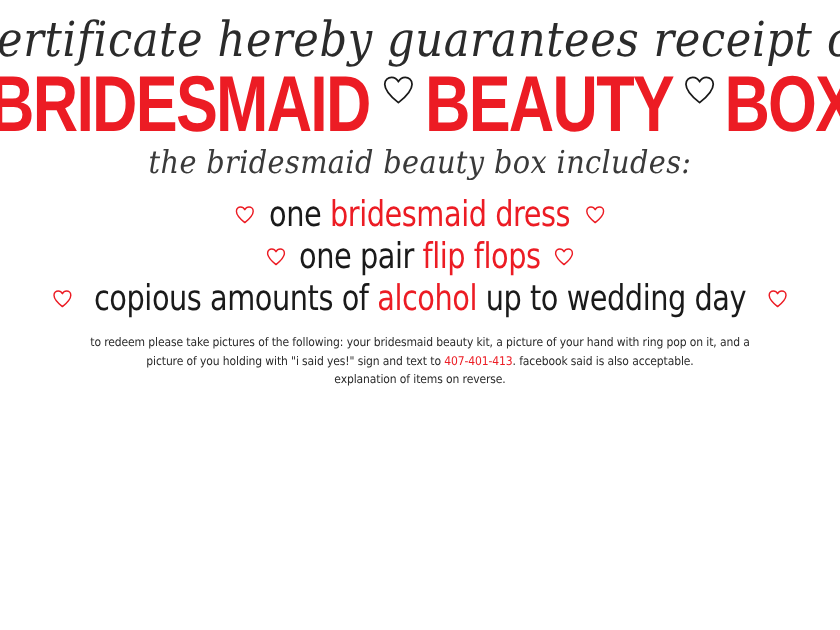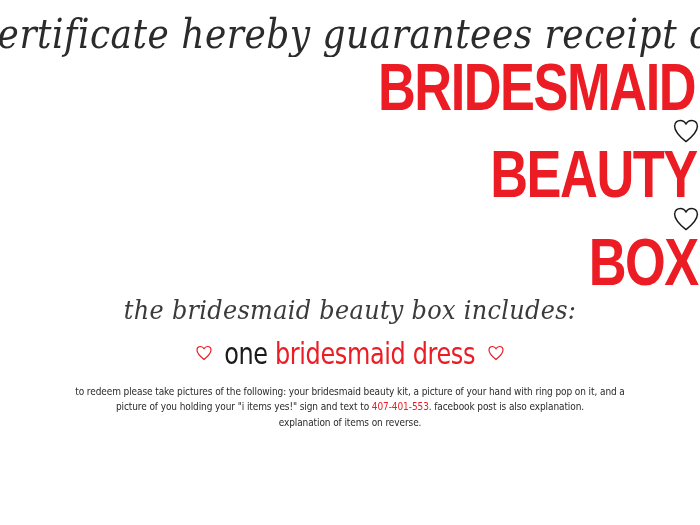--- a/index.html
+++ b/index.html
@@ -29,27 +29,26 @@
     letter-spacing:0.5px;
     white-space:nowrap;
     margin-top:14px;
     transform:scaleY(1.12);
     transform-origin:center top;
   }
 
   
   .title-row {
     display:flex;
-    align-items:flex-end;
+    align-items:flex-start;
     justify-content:center;
     width:700px;
     margin-top:12px;
     gap:5px;
     white-space:nowrap;
-    flex-direction:column;
   }
   .title-word {
     font-family:"Liberation Sans", sans-serif;
     font-weight:700;
     font-size:54px;
     line-height:0.95;
     color:#ec1c24;
     letter-spacing:-1.5px;
     transform:scaleY(1.22) scaleX(0.97);
     transform-origin:center center;
@@ -161,27 +160,53 @@
       </span>
       <span class="item-text"><span>one </span><span class="hl">bridesmaid dress</span><span></span></span>
       <span class="bullet-heart">
         <svg viewBox="0 0 32 30">
             <path d="M16 28 C6 20 2 14 2 9 C2 4.5 5.5 2 9 2 C12 2 14.6 3.8 16 6.5 C17.4 3.8 20 2 23 2 C26.5 2 30 4.5 30 9 C30 14 26 20 16 28 Z" fill="none" stroke="#ec1c24" stroke-width="2.4" stroke-linejoin="round"></path>
           </svg>
       </span>
     </div>
 
 
-
-
-
-
-
+    <div class="item-row">
+      <span class="bullet-heart">
+        <svg viewBox="0 0 32 30">
+            <path d="M16 28 C6 20 2 14 2 9 C2 4.5 5.5 2 9 2 C12 2 14.6 3.8 16 6.5 C17.4 3.8 20 2 23 2 C26.5 2 30 4.5 30 9 C30 14 26 20 16 28 Z" fill="none" stroke="#ec1c24" stroke-width="2.4" stroke-linejoin="round"></path>
+          </svg>
+      </span>
+      <span class="item-text"><span>one pair </span><span class="hl">flip flops</span><span></span></span>
+      <span class="bullet-heart">
+        <svg viewBox="0 0 32 30">
+            <path d="M16 28 C6 20 2 14 2 9 C2 4.5 5.5 2 9 2 C12 2 14.6 3.8 16 6.5 C17.4 3.8 20 2 23 2 C26.5 2 30 4.5 30 9 C30 14 26 20 16 28 Z" fill="none" stroke="#ec1c24" stroke-width="2.4" stroke-linejoin="round"></path>
+          </svg>
+      </span>
+    </div>
+
+
+
+
+
+    <div class="item-row">
+      <span class="bullet-heart">
+        <svg viewBox="0 0 32 30">
+            <path d="M16 28 C6 20 2 14 2 9 C2 4.5 5.5 2 9 2 C12 2 14.6 3.8 16 6.5 C17.4 3.8 20 2 23 2 C26.5 2 30 4.5 30 9 C30 14 26 20 16 28 Z" fill="none" stroke="#ec1c24" stroke-width="2.4" stroke-linejoin="round"></path>
+          </svg>
+      </span>
+      <span class="item-text"><span>copious amounts of </span><span class="hl">alcohol</span><span> up to wedding day</span></span>
+      <span class="bullet-heart">
+        <svg viewBox="0 0 32 30">
+            <path d="M16 28 C6 20 2 14 2 9 C2 4.5 5.5 2 9 2 C12 2 14.6 3.8 16 6.5 C17.4 3.8 20 2 23 2 C26.5 2 30 4.5 30 9 C30 14 26 20 16 28 Z" fill="none" stroke="#ec1c24" stroke-width="2.4" stroke-linejoin="round"></path>
+          </svg>
+      </span>
+    </div>
 
   </div>
 
   <div class="fineprint">
     <p>to redeem please take pictures of the following: your bridesmaid beauty kit, a picture of your hand with ring pop on it, and a</p>
-    <p><span>picture of you holding your "i items yes!" sign and text to </span><span class="phone">407-401-553</span><span>. facebook post is also explanation.</span></p>
+    <p><span>picture of you holding with "i said yes!" sign and text to </span><span class="phone">407-401-413</span><span>. facebook said is also acceptable.</span></p>
     <p>explanation of items on reverse.</p>
   </div>
 
 </div>
 
 </body></html>

